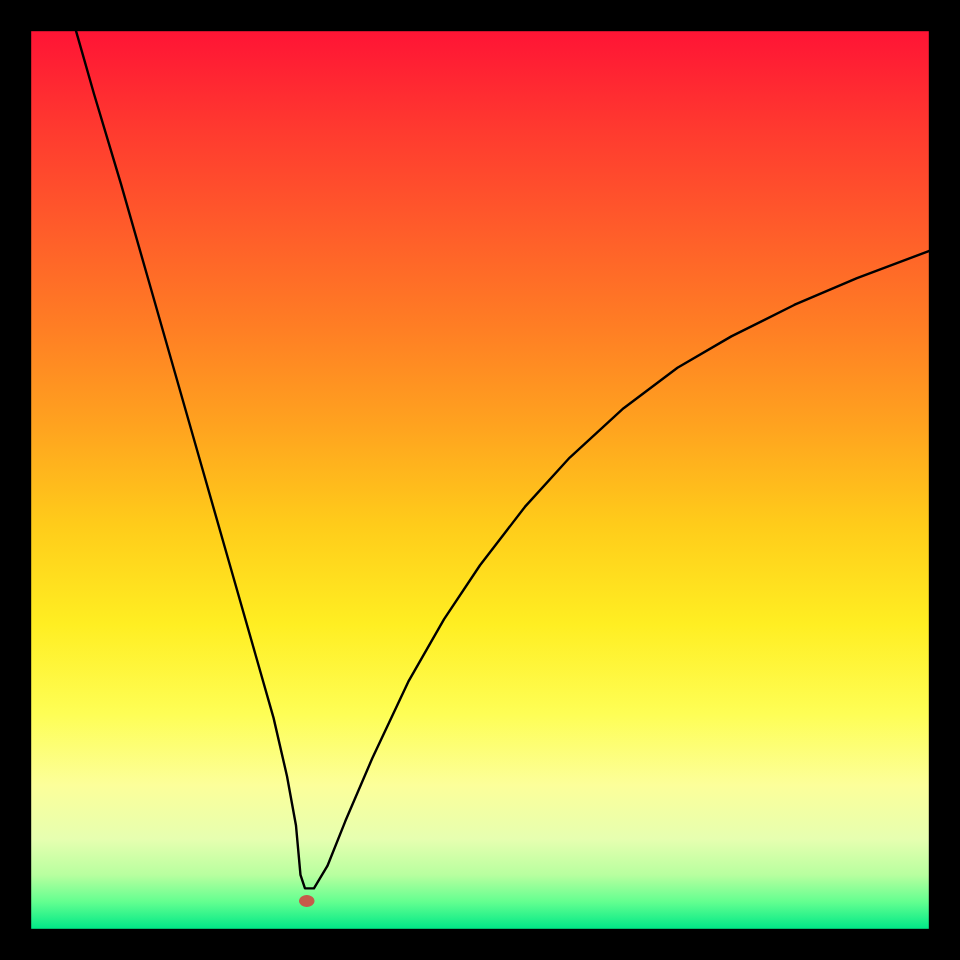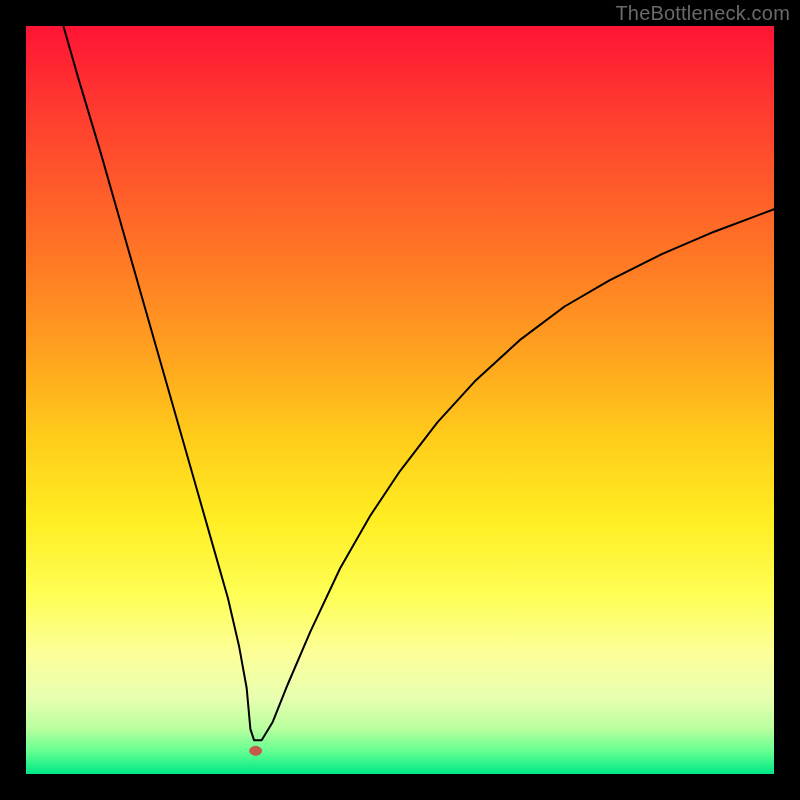--- a/index.html
+++ b/index.html
@@ -67,20 +67,19 @@
   }
   .marker {
     fill: #c65a4a;
     stroke: #c65a4a;
   }
 </style>
 </head>
 <body>
 
 <div class="frame">
-  <div class="watermark">TheBottleneck.com</div>
   <div class="plot-area">
     <svg class="curve-svg" viewBox="0 0 748 748" preserveAspectRatio="none">
       <path id="curve-path" class="curve-path" d="M37.40 0.00 L52.36 52.36 L74.80 127.16 L97.24 205.70 L119.68 284.24 L142.12 362.78 L164.56 441.32 L187.00 519.86 L201.96 572.22 L213.18 620.84 L220.66 661.98 L224.40 703.12 L228.14 714.34 L235.62 714.34 L246.84 695.64 L261.80 658.24 L284.24 605.88 L314.16 542.30 L344.08 489.94 L374.00 445.06 L411.40 396.44 L448.80 355.30 L493.68 314.16 L538.56 280.50 L583.44 254.32 L635.80 228.14 L688.16 205.70 L748.00 183.26"></path>
       <ellipse id="min-marker" class="marker" cx="229.64" cy="724.81" rx="6" ry="4.5"></ellipse>
     </svg>
   </div>
 </div>
 
 </body></html>

